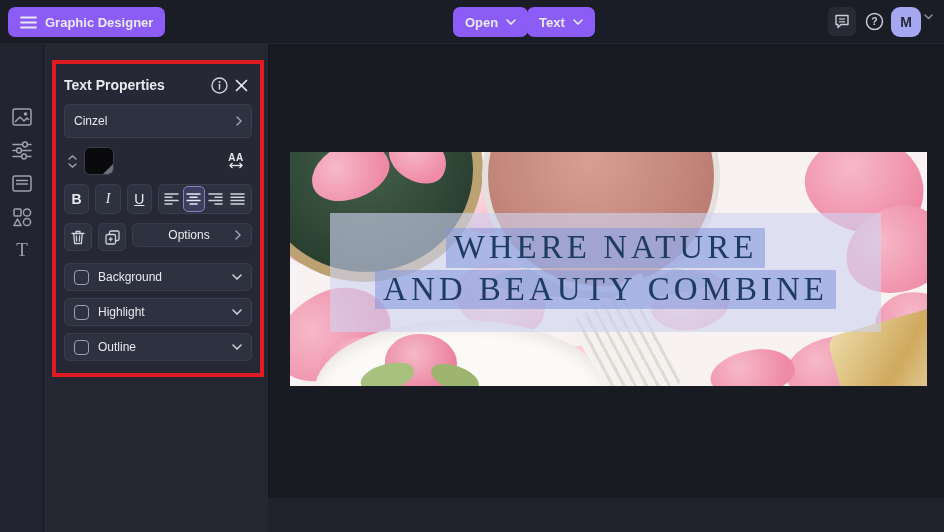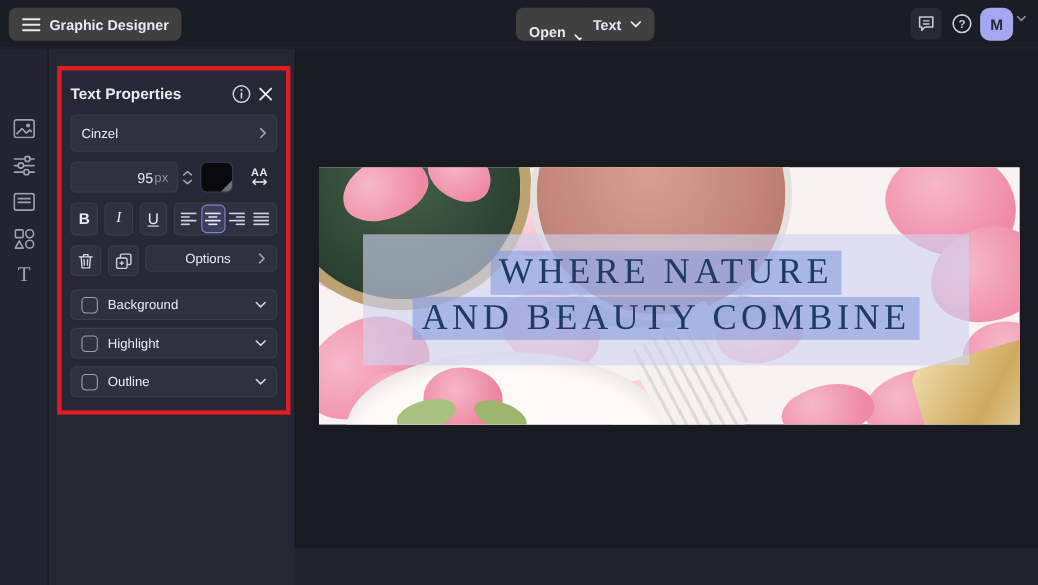--- a/index.html
+++ b/index.html
@@ -2,24 +2,24 @@
 <html><head>
 <meta charset="utf-8">
 <style>
   * { margin:0; padding:0; box-sizing:border-box; }
   html,body { width:944px; height:532px; }
   body { font-family:"Liberation Sans", sans-serif; background:#191b23; position:relative; overflow:hidden; color:#e9eaef; }
   .abs { position:absolute; }
 
   
   #topbar { left:0; top:0; width:944px; height:44px; background:#1a1c26; border-bottom:1px solid #23252f; z-index:30; }
-  .pill { background:#404040; border-radius:7px; display:flex; align-items:center; gap:8px; padding:0 12px; height:30px; top:7px; cursor:pointer; }
+  .pill { background:#8b5cf6; border-radius:7px; display:flex; align-items:center; gap:8px; padding:0 12px; height:30px; top:7px; cursor:pointer; }
   .pill span.lbl { font-size:13px; font-weight:bold; color:#e9eaef; }
   #menu-pill { left:8px; }
-  #open-pill { left:469px;align-items:flex-end; }
+  #open-pill { left:453px; }
   #save-pill { left:527px; }
   .icon-btn { width:28px; height:29px; top:7px; background:#272a35; border-radius:6px; display:flex; align-items:center; justify-content:center; }
   #chat-btn { left:828px; }
   #help-btn { left:860px; background:transparent; }
   #avatar { left:891px; top:7px; width:30px; height:30px; border-radius:9px; background:#a5a7f1; color:#262838; font-weight:bold; font-size:14px; display:flex; align-items:center; justify-content:center; }
   #avatar-chevron { left:924px; top:14px; }
 
   
   #sidebar { left:0; top:44px; width:44px; height:488px; background:#222431; border-right:1px solid #191b23; z-index:20; }
   .side-icon { left:11px; width:22px; height:22px; display:flex; align-items:center; justify-content:center; }
@@ -213,24 +213,20 @@
   <div id="font-select" class="field">
     <span class="name">Cinzel</span>
     <span>
       <svg width="6" height="10" viewBox="0 0 6 10">
           <polyline points="1,1 5,5 1,9" fill="none" stroke="#9ca0b0" stroke-width="1.5" stroke-linecap="round"></polyline>
         </svg>
     </span>
   </div>
 
   <div id="size-row">
-    <div id="size-box" class="field">
-      <span>95</span>
-        <span class="unit">px</span>
-    </div>
     <div id="stepper">
       <svg width="9" height="5" viewBox="0 0 9 5">
           <polyline points="1,4 4.5,1 8,4" fill="none" stroke="#9ca0b0" stroke-width="1.4" stroke-linecap="round"></polyline>
         </svg>
       <svg width="9" height="5" viewBox="0 0 9 5">
           <polyline points="1,1 4.5,4 8,1" fill="none" stroke="#9ca0b0" stroke-width="1.4" stroke-linecap="round"></polyline>
         </svg>
     </div>
     <div id="swatch"></div>
     <div id="spacing-btn">

